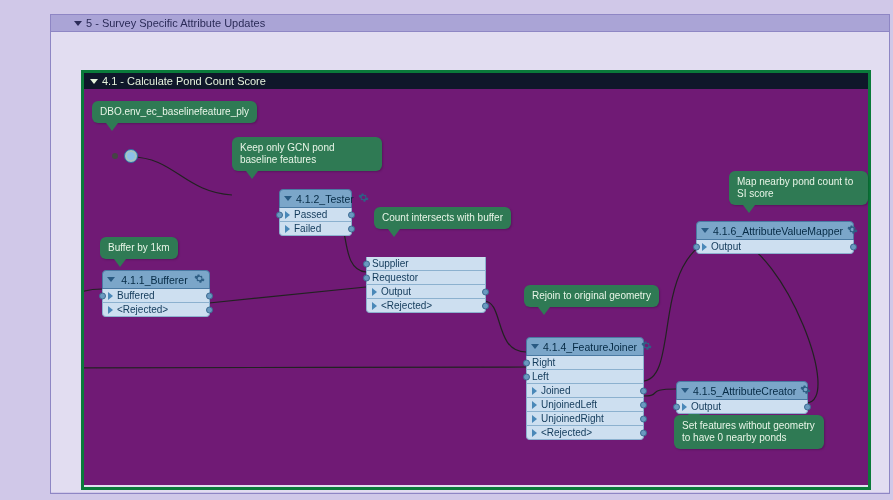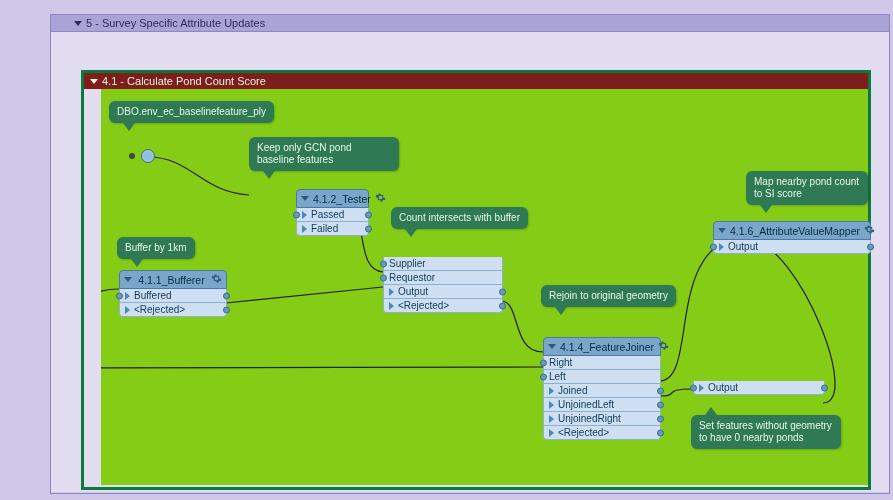--- a/index.html
+++ b/index.html
@@ -17,25 +17,25 @@
   }
   .bookmark-outer-body {
     background: #e2ddf1; height: calc(100% - 18px);
     padding: 28px 16px 16px 16px; position: relative;
   }
   .bookmark-inner {
     position: absolute; left: 30px; top: 38px; width: 790px; height: 420px;
     border: 3px solid #0a7a3a;
   }
   .bookmark-inner-title {
-    background: #7f1d1d; color: #e6f3dd; padding: 2px 6px; font-size: 11px;
+    background: #0f172a; color: #e6f3dd; padding: 2px 6px; font-size: 11px;
     display:flex; align-items:center; gap:4px;
   }
   .bookmark-inner-body {
-    background: #84cc16; height: calc(100% - 18px); position: relative; margin-left: 17px;
+    background: #701a75; height: calc(100% - 18px); position: relative;
   }
   .tri { display:inline-block; width:0; height:0; border-left:4px solid transparent; border-right:4px solid transparent; border-top:5px solid currentColor; }
   .annot {
     position: absolute; background: #2f7a54; color: #e8f5e7;
     border-radius: 6px; padding: 5px 8px; max-width: 150px;
     font-size: 10px; line-height: 1.2;
     box-shadow: 1px 1px 2px rgba(0,0,0,0.2);
   }
   .annot::after {
     content: ""; position: absolute; left: 14px; bottom: -8px;
@@ -257,20 +257,29 @@
                 <span class="pnode-r"></span>
               </div>
             <div class="port">
                 <span class="ptri"></span>
                 <span>&lt;Rejected&gt;</span>
                 <span class="pnode-r"></span>
               </div>
           </div>
 
           <div class="transformer" style="left:592px; top:292px; width:132px;">
+            <div class="t-header">
+              <span class="tri2 tri"></span>
+              <span>4.1.5_AttributeCreator</span>
+              <span class="gear">
+                <svg class="gear-svg" viewBox="0 0 24 24">
+                    <path fill="currentColor" d="M12 8a4 4 0 1 0 0 8 4 4 0 0 0 0-8zm9 4a7 7 0 0 1-.1 1.2l2.1 1.6-2 3.4-2.5-1a7 7 0 0 1-2 1.2l-.4 2.6h-4l-.4-2.6a7 7 0 0 1-2-1.2l-2.5 1-2-3.4 2.1-1.6A7 7 0 0 1 3 12a7 7 0 0 1 .1-1.2L1 9.2l2-3.4 2.5 1a7 7 0 0 1 2-1.2L7.9 3h4l.4 2.6a7 7 0 0 1 2 1.2l2.5-1 2 3.4-2.1 1.6c.1.4.1.8.1 1.2z"></path>
+                  </svg>
+              </span>
+            </div>
             <div class="port">
                 <span class="pnode-l"></span>
                 <span class="ptri"></span>
                 <span>Output</span>
                 <span class="pnode-r"></span>
               </div>
           </div>
 
           <div class="transformer" style="left:612px; top:132px; width:158px;">
             <div class="t-header">

